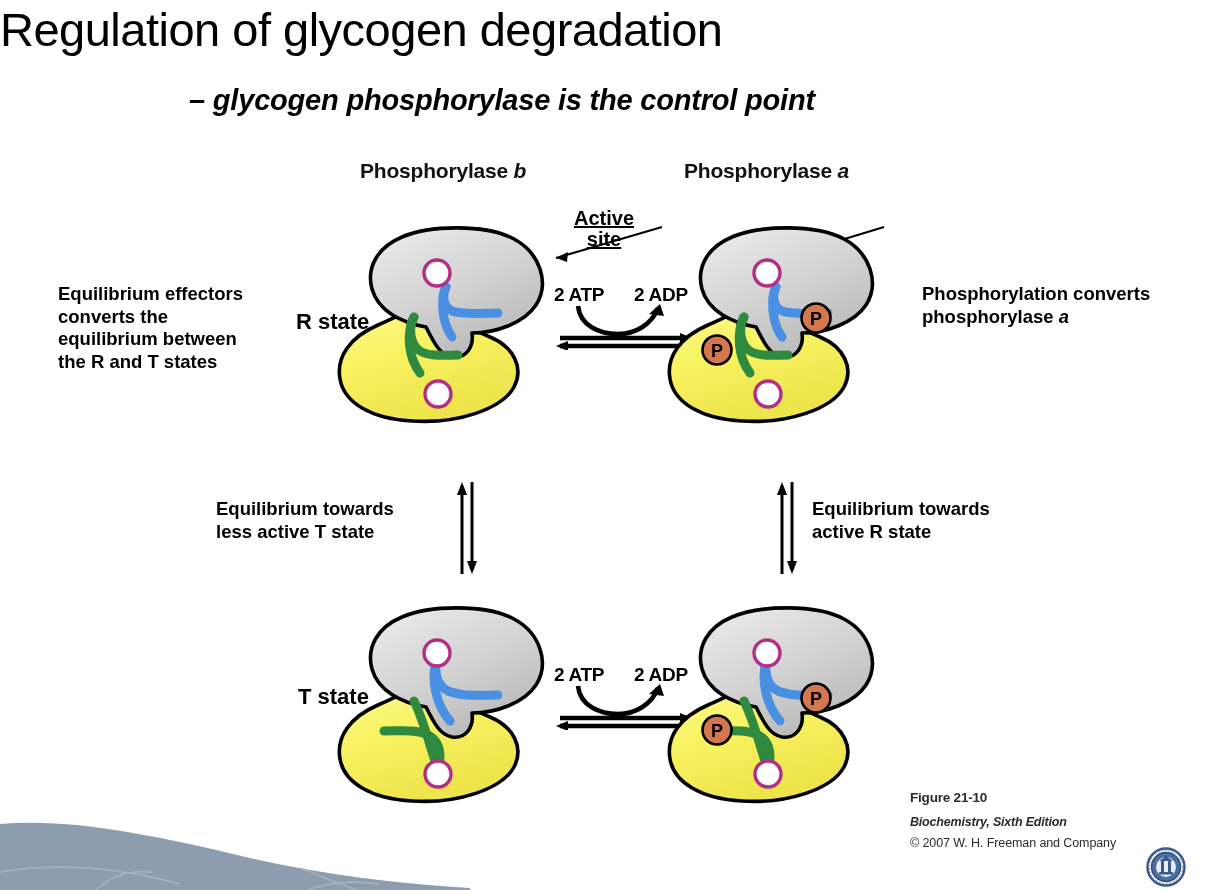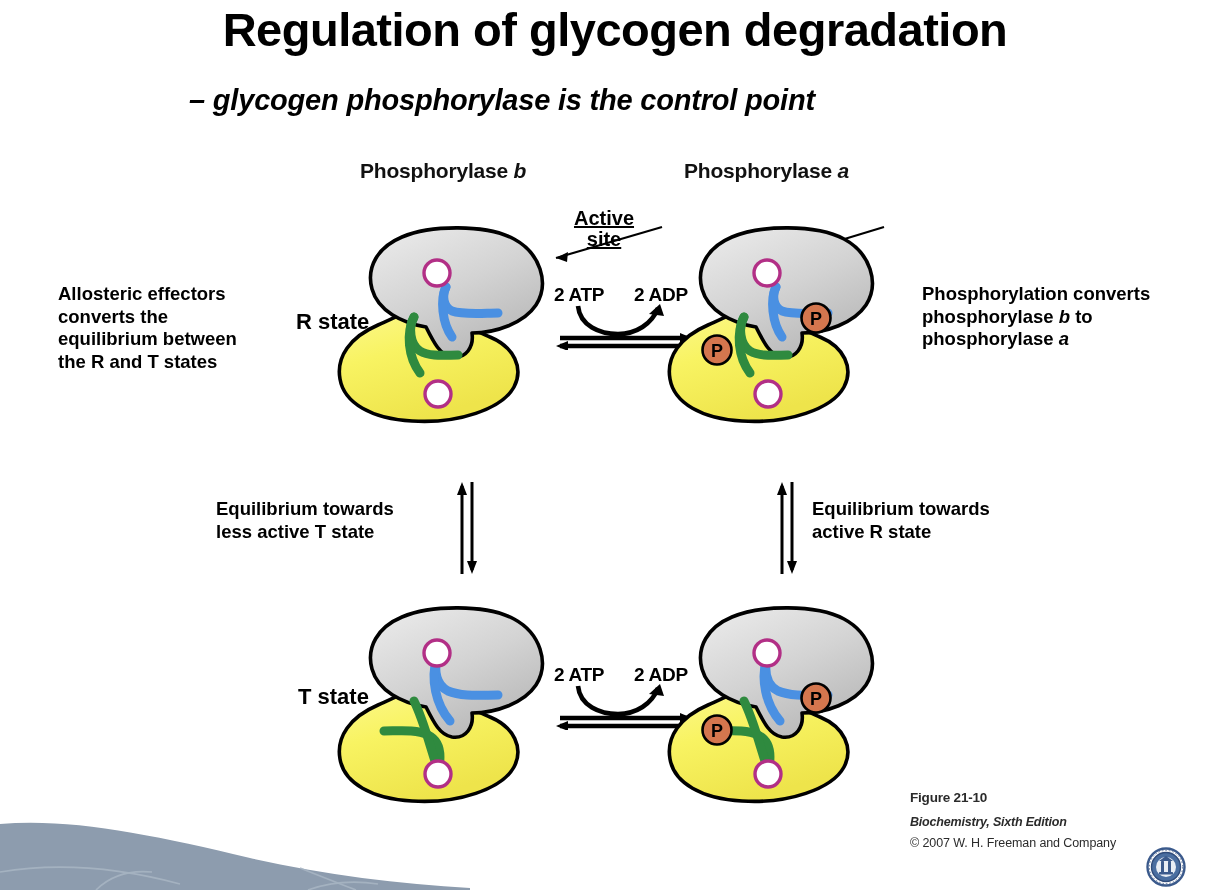--- a/index.html
+++ b/index.html
@@ -8,22 +8,21 @@
     background:#ffffff;
     font-family:"Liberation Sans", sans-serif;
     overflow:hidden;
     position:relative;
   }
   .slide{position:absolute;inset:0;}
 
   
   .title{
     position:absolute;left:0;top:2px;width:1230px;
-    text-align:center;
-    font-size:47px;font-weight:bold;color:#000;
+    font-size:47px;font-weight:normal;color:#000;
     letter-spacing:-0.5px;
     font-family:"Liberation Sans", sans-serif;
   }
   .subtitle{
     position:absolute;left:0;top:84px;width:1004px;
     text-align:center;
     font-size:29px;font-weight:bold;font-style:italic;color:#000;
     letter-spacing:-0.2px;
   }
 
@@ -72,31 +71,28 @@
   <svg class="fig" style="left:330px;top:215px;" width="560" height="60">
     <g stroke="#000" stroke-width="2.1" fill="none">
       <line x1="226" y1="43" x2="332" y2="12"></line>
       <line x1="554" y1="12" x2="452" y2="43"></line>
     </g>
     <polygon points="226,43 238,37 237,47" fill="#000"></polygon>
     <polygon points="452,43 440,37 441,47" fill="#000"></polygon>
   </svg>
 
   <div class="txt bodytext" style="left:58px;top:283px;width:250px;">
-    <div>Allosteric effectors</div>
+    <div>Equilibrium effectors</div>
     <div>converts the</div>
     <div>equilibrium between</div>
     <div>the R and T states</div>
   </div>
 
   <div class="txt bodytext" style="left:922px;top:283px;width:280px;">
     <div>Phosphorylation converts</div>
-    <div>
-      <span>phosphorylase </span><span class="ital">b</span><span> to</span>
-    </div>
     <div>
       <span>phosphorylase </span><span class="ital">a</span>
     </div>
   </div>
 
   <svg class="fig" style="left:330px;top:195px;" width="260" height="250" viewBox="0 0 260 250">
     <defs>
       <linearGradient id="gradGray1" x1="0" y1="0" x2="0.6" y2="1">
         <stop offset="0%" stop-color="#ededed"></stop>
         <stop offset="55%" stop-color="#d3d3d3"></stop>

